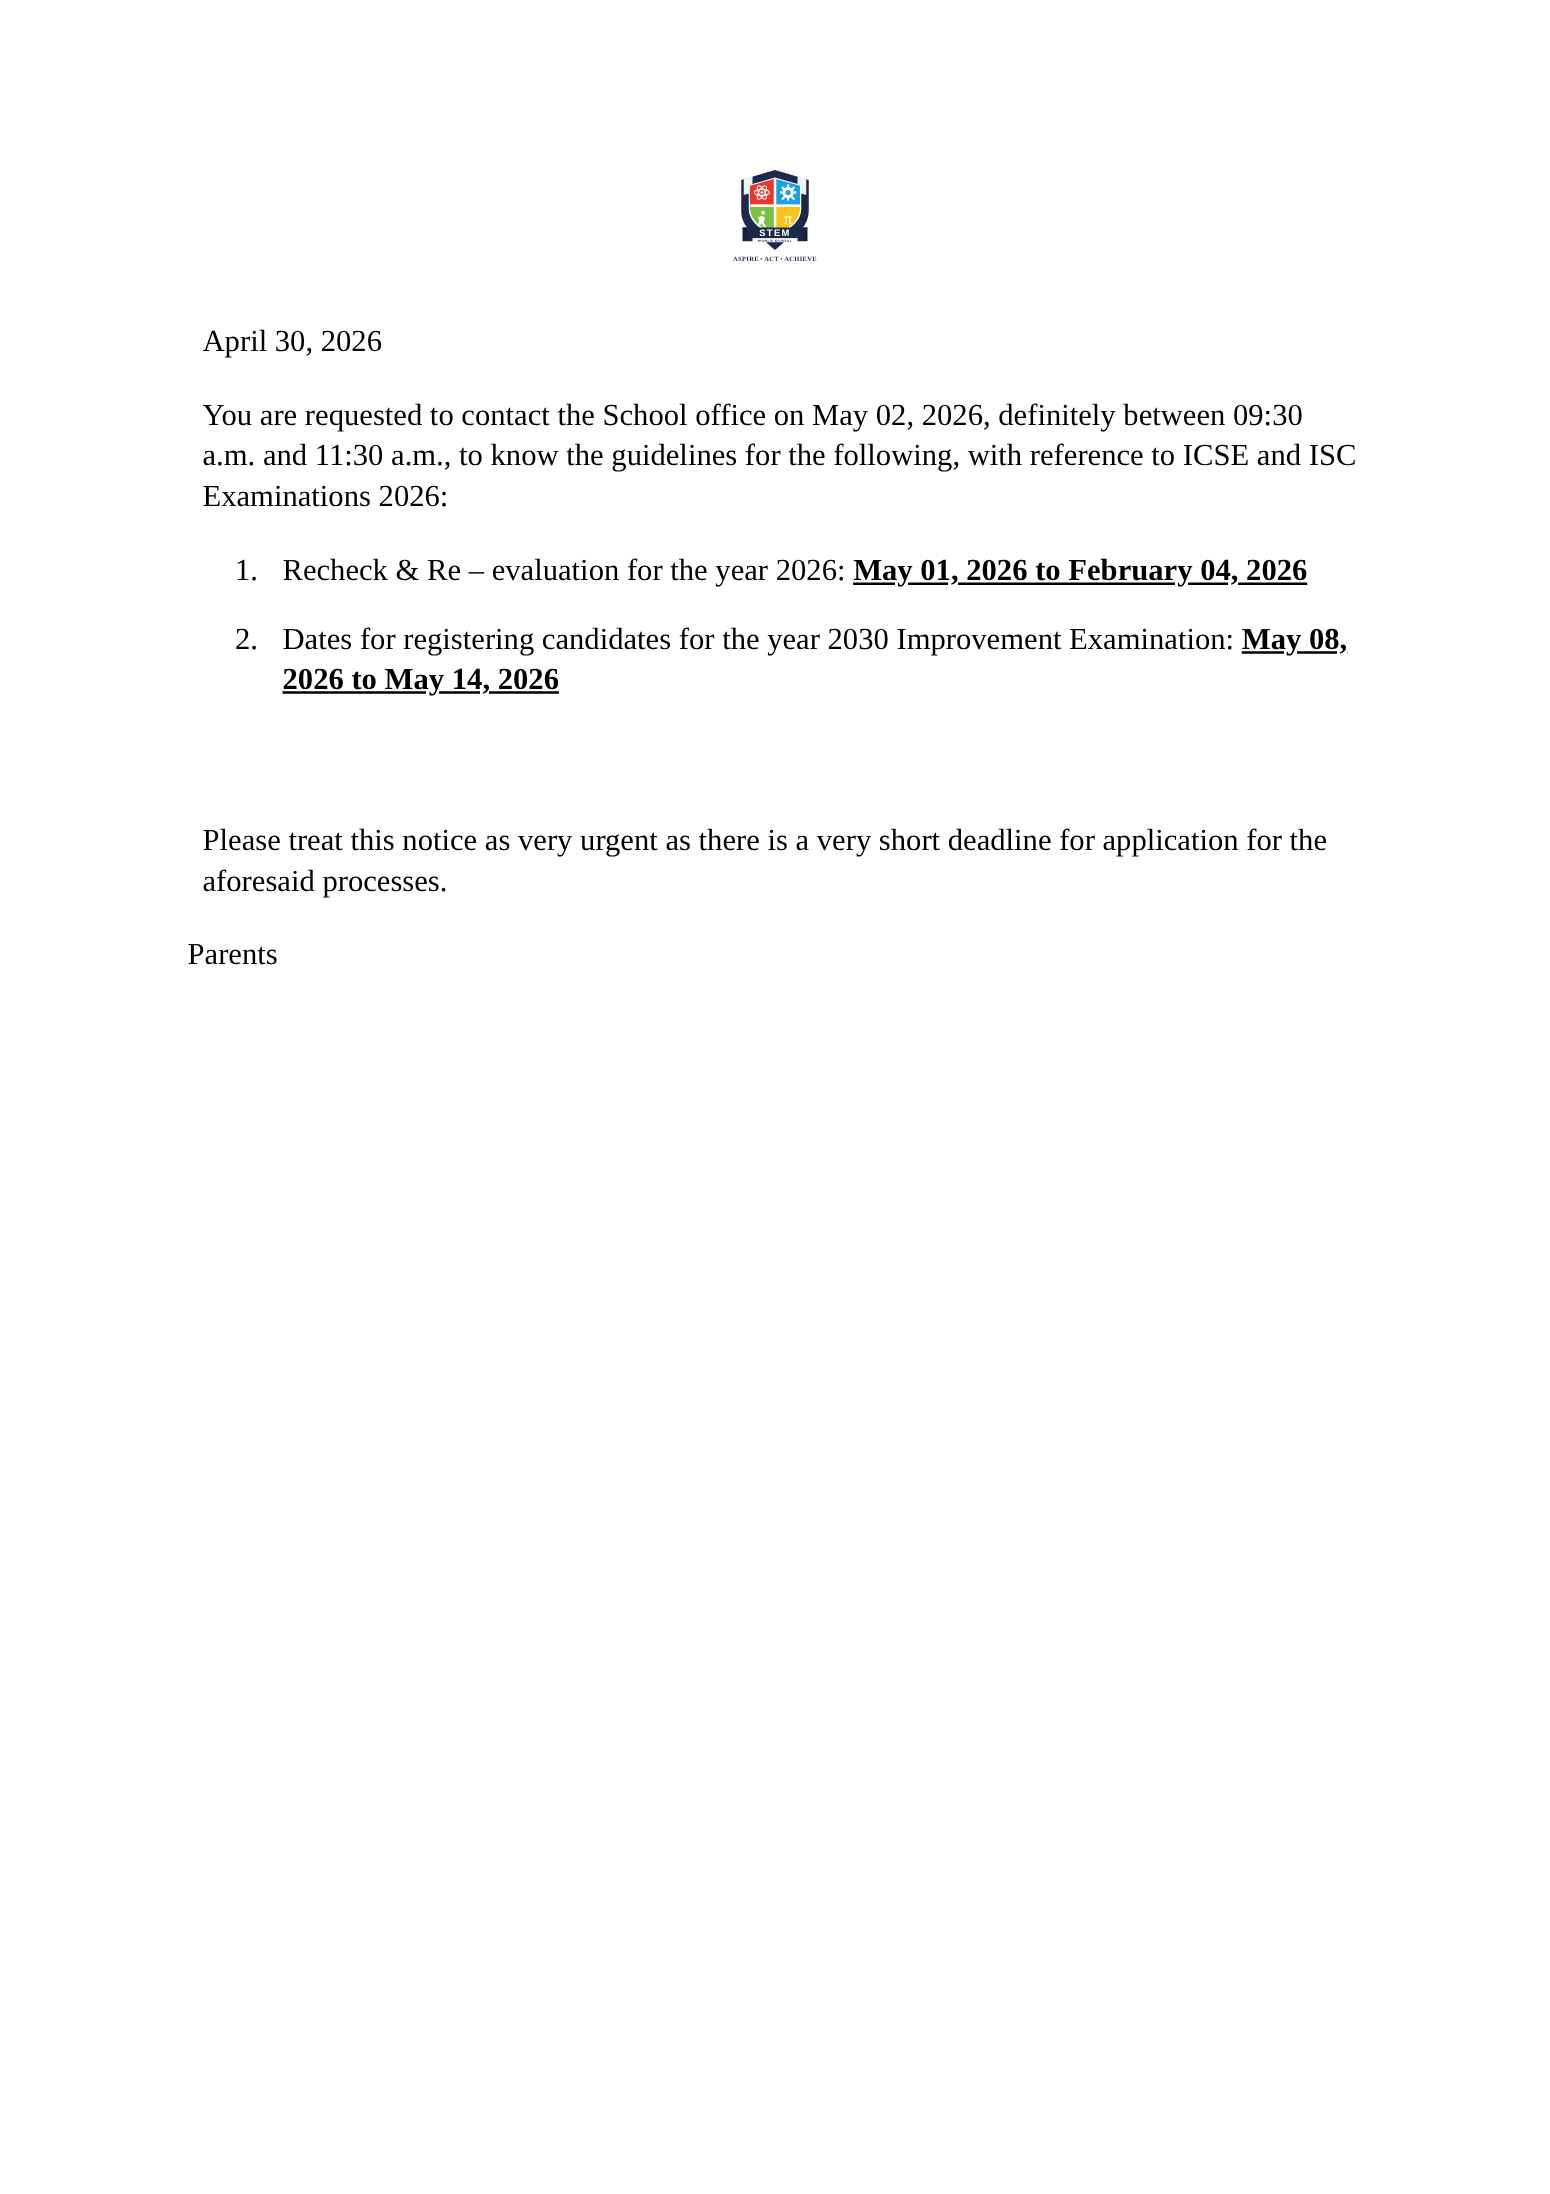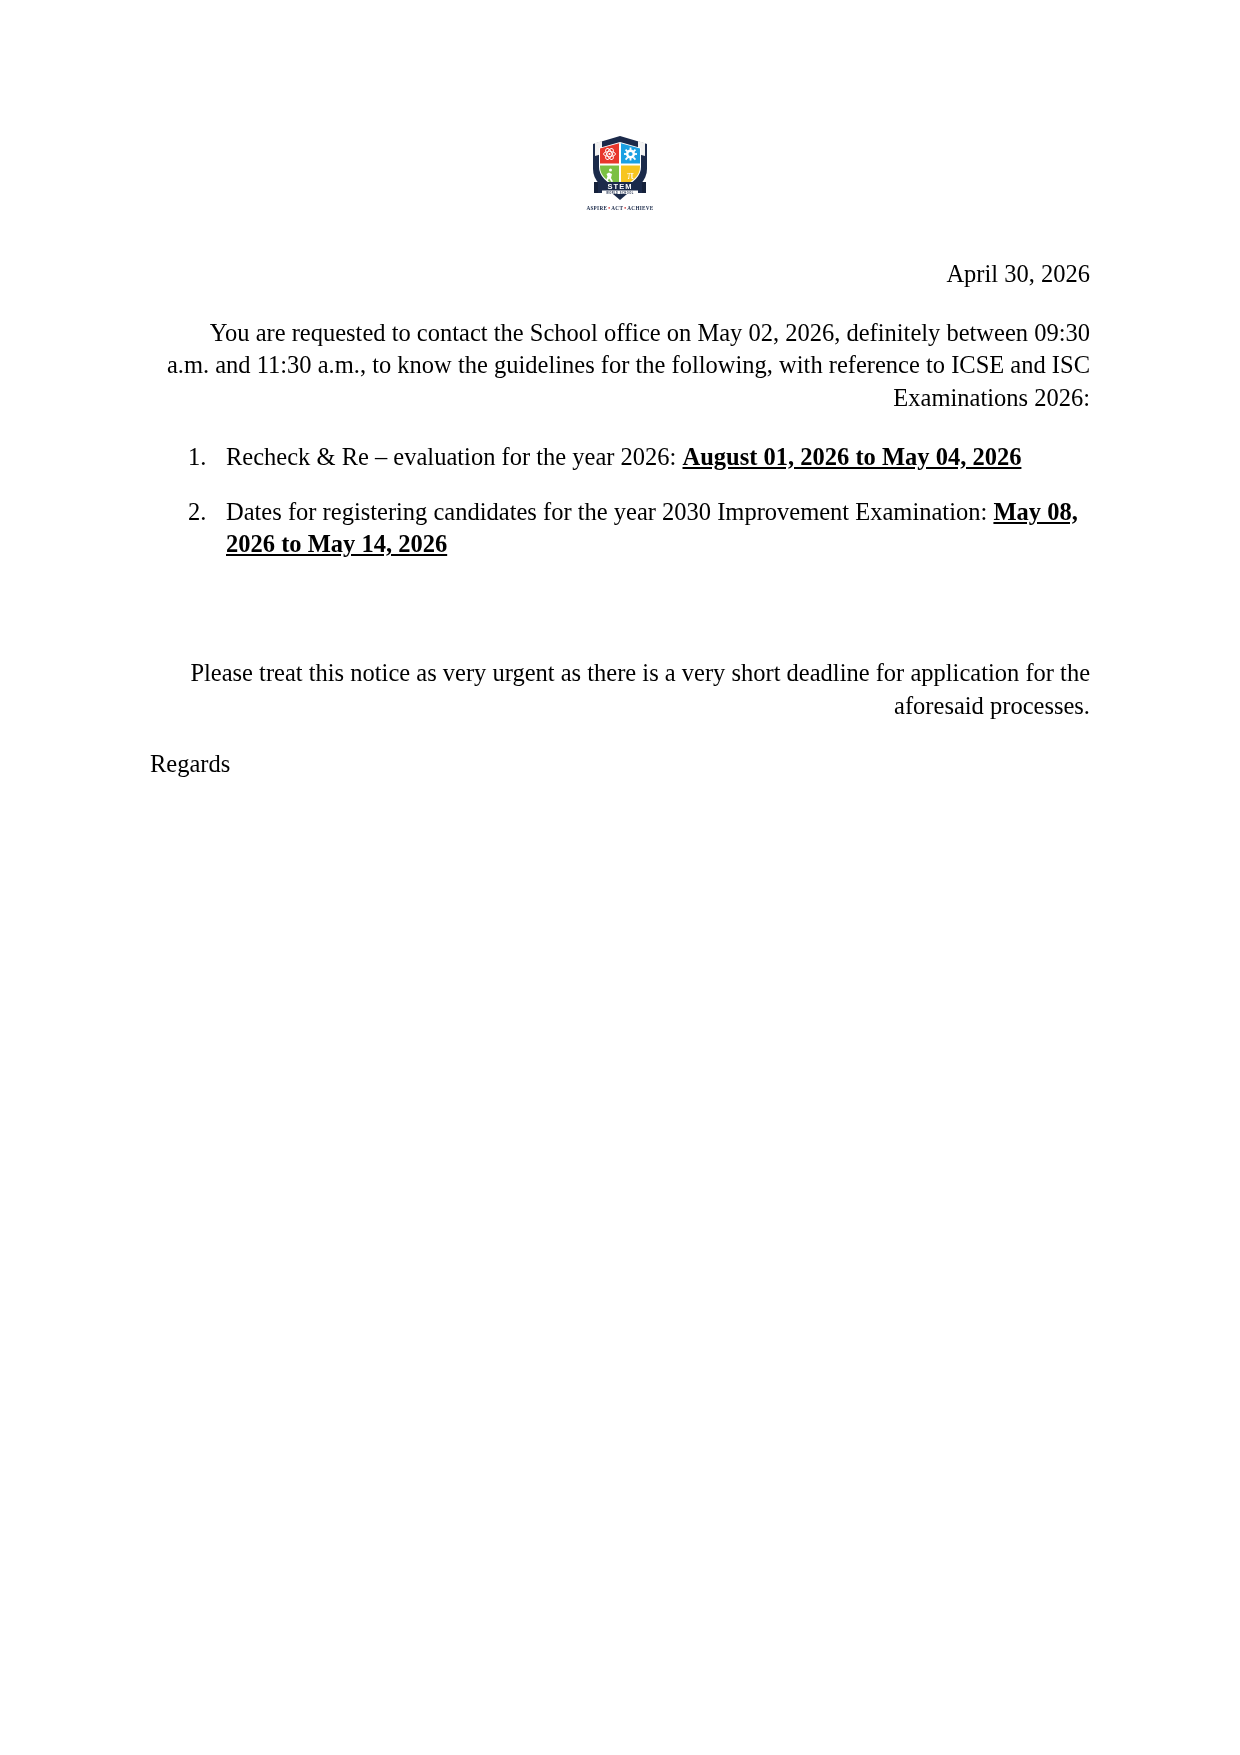--- a/index.html
+++ b/index.html
@@ -55,21 +55,21 @@
   .doc-body {
     position: absolute;
     left: 150px;
     top: 258px;
     width: 940px;
     font-size: 24.5px;
     line-height: 1.335;
   }
   .para {
     margin: 0 0 26px 12px;
-    text-align: right;
+    text-align: left;
   }
   .para-tight { margin-bottom: 0; }
 
   ol.notice-list {
     margin: 26px 0 0 0;
     padding: 0 0 0 76px;
     list-style: none;
     counter-reset: item;
   }
   ol.notice-list > li {
@@ -180,29 +180,29 @@
 
   <div class="doc-body">
 
     <p class="para">April 30, 2026</p>
 
 
     <p class="para para-tight">You are requested to contact the School office on May 02, 2026, definitely between 09:30 a.m. and 11:30 a.m., to know the guidelines for the following, with reference to ICSE and ISC Examinations 2026:</p>
 
     <ol class="notice-list">
       <li>
-        <span>Recheck &amp; Re – evaluation for the year 2026: </span><span class="hl">August 01, 2026 to May 04, 2026</span>
+        <span>Recheck &amp; Re – evaluation for the year 2026: </span><span class="hl">May 01, 2026 to February 04, 2026</span>
       </li>
       <li>
         <span>Dates for registering candidates for the year 2030 Improvement Examination: </span><span class="hl">May 08, 2026 to May 14, 2026</span>
       </li>
     </ol>
 
     <div class="spacer-block"></div>
 
     <p class="para">Please treat this notice as very urgent as there is a very short deadline for application for the aforesaid processes.</p>
 
-    <p class="sign-line">Regards</p>
+    <p class="sign-line">Parents</p>
 
   </div>
 
 
 </div>
 
 </body></html>

